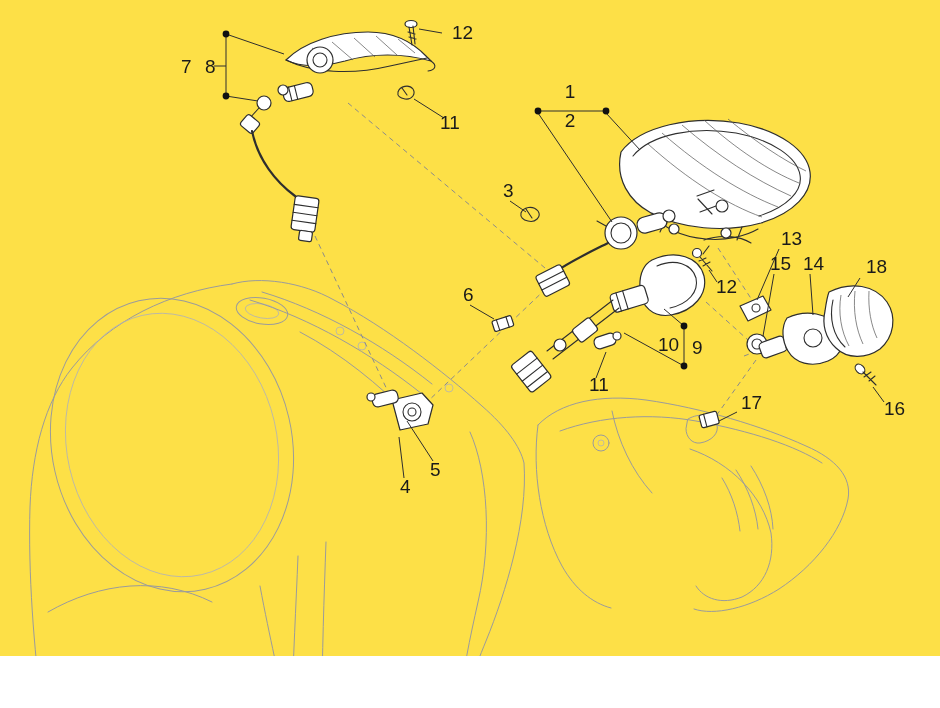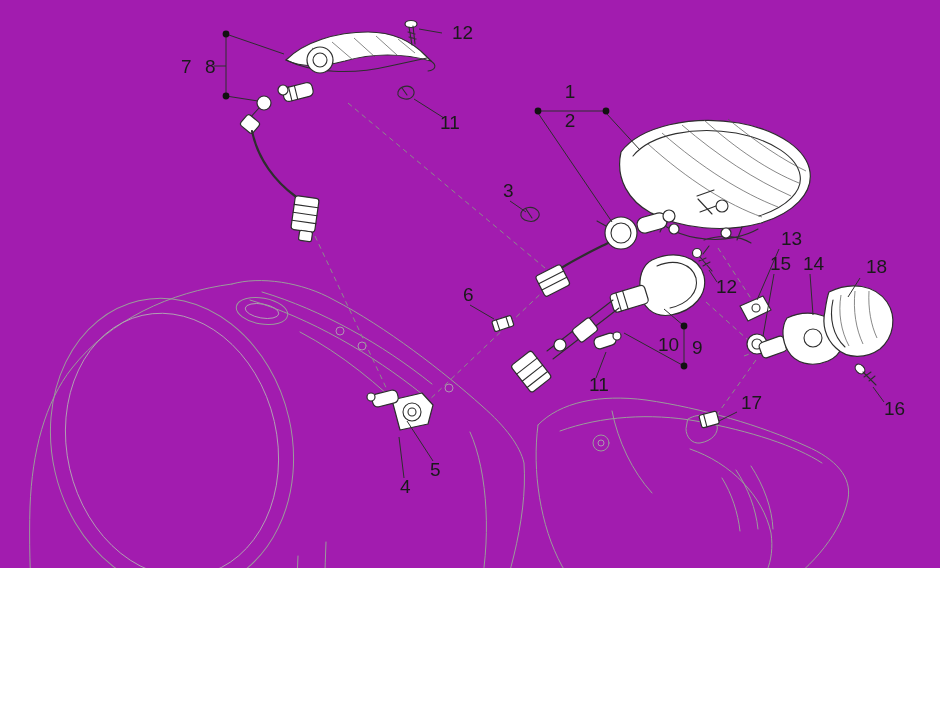--- a/index.html
+++ b/index.html
@@ -1,16 +1,16 @@
 <!DOCTYPE html>
 <html><head>
 <meta charset="utf-8">
 <style>
   html,body{margin:0;padding:0;background:#ffffff;}
-  .canvas{position:relative;width:940px;height:568px;background:#a21caf;overflow:hidden;}
+  .canvas{position:relative;width:940px;height:656px;background:#fde047;overflow:hidden;}
   svg{position:absolute;left:0;top:0;}
   .ctx{stroke:#9b9b9b;stroke-width:1;fill:none;stroke-linecap:round;}
   .ctx2{stroke:#b3b3b3;stroke-width:.8;fill:none;}
   .part{stroke:#2e2e2e;stroke-width:1.2;fill:#ffffff;stroke-linejoin:round;}
   .pl{stroke:#2e2e2e;stroke-width:1.1;fill:none;stroke-linecap:round;}
   .hatch{stroke:#555555;stroke-width:.7;fill:none;}
   .cable{stroke:#2e2e2e;stroke-width:2.2;fill:none;stroke-linecap:round;}
   .leader{stroke:#2e2e2e;stroke-width:1;fill:none;}
   .dash{stroke:#8b8b8b;stroke-width:1;fill:none;stroke-dasharray:5 4;}
   .bullet{fill:#111111;stroke:none;}

